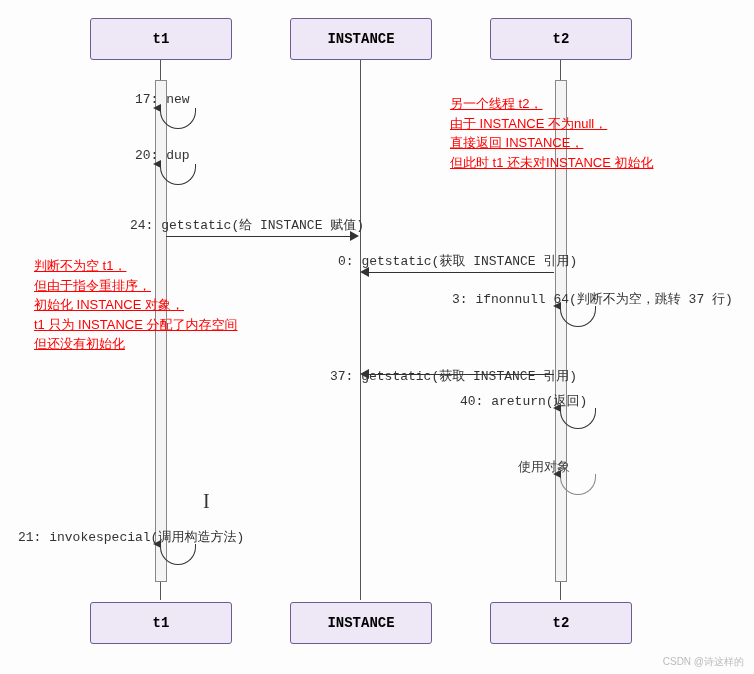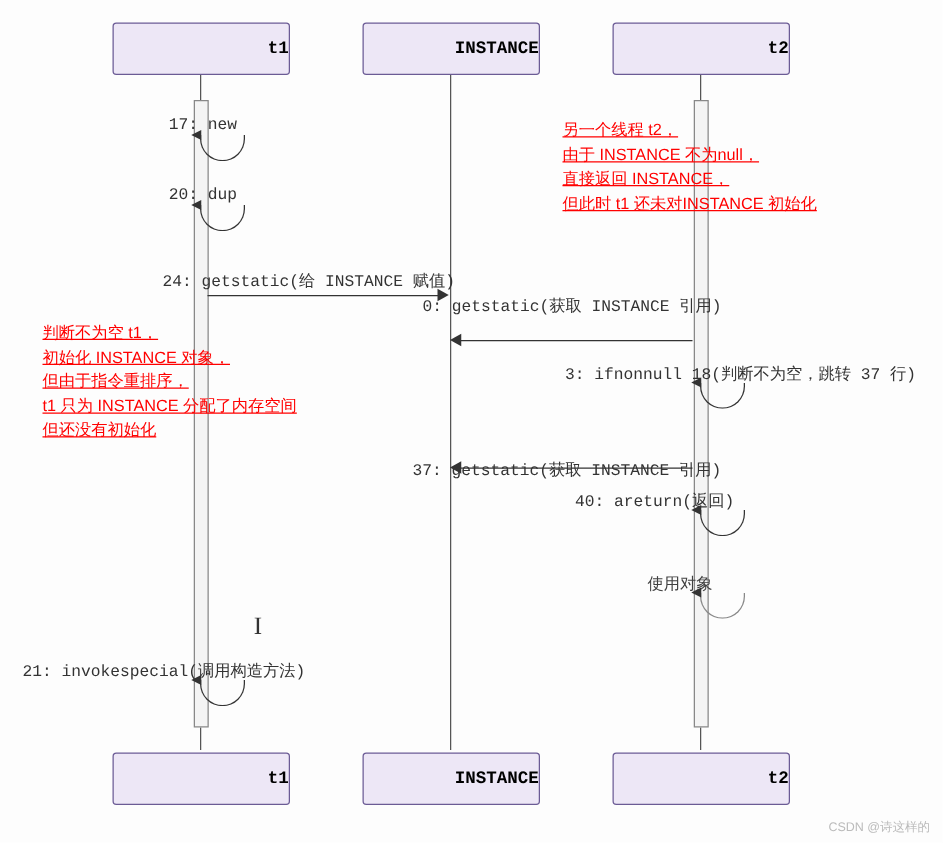--- a/index.html
+++ b/index.html
@@ -17,21 +17,21 @@
   }
   .participant-box {
     position: absolute;
     width: 140px;
     height: 40px;
     background: #EDE7F6;
     border: 1.5px solid #6b5b95;
     border-radius: 3px;
     display: flex;
     align-items: center;
-    justify-content: flex-end;
+    justify-content: center;
     font-weight: bold;
     font-size: 14px;
     font-family: "Courier New", monospace;
   }
   .lifeline {
     position: absolute;
     width: 0;
     border-left: 1px solid #555;
     top: 60px;
     height: 540px;
@@ -144,31 +144,31 @@
     <div>直接返回 INSTANCE，</div>
     <div>但此时 t1 还未对INSTANCE 初始化</div>
   </div>
 
   <div class="msg-label" style="left:130px; top:216px">24: getstatic(给 INSTANCE 赋值)</div>
   <div class="arrow-line" style="left:166px; top:236px; width:185px"></div>
   <div class="arrow-head-right" style="left:350px; top:231px"></div>
 
   <div class="note-red" style="left:34px; top:256px">
     <div>判断不为空 t1，</div>
+    <div>但由于指令重排序，</div>
     <div>初始化 INSTANCE 对象，</div>
-    <div>但由于指令重排序，</div>
     <div>t1 只为 INSTANCE 分配了内存空间</div>
     <div>但还没有初始化</div>
   </div>
 
-  <div class="msg-label" style="left:338px; top:236px">0: getstatic(获取 INSTANCE 引用)</div>
+  <div class="msg-label" style="left:338px; top:252px">0: getstatic(获取 INSTANCE 引用)</div>
   <div class="arrow-line" style="left:368px; top:272px; width:186px"></div>
   <div class="arrow-head-left" style="left:360px; top:267px"></div>
 
-  <div class="msg-label" style="left:452px; top:290px">3: ifnonnull 18(判断不为空，跳转 37 行)</div>
+  <div class="msg-label" style="left:452px; top:290px">3: ifnonnull 64(判断不为空，跳转 37 行)</div>
   <div class="self-loop" style="left:560px; top:306px"></div>
 
   <div class="msg-label" style="left:330px; top:367px">37: getstatic(获取 INSTANCE 引用)</div>
   <div class="arrow-line" style="left:368px; top:374px; width:186px"></div>
   <div class="arrow-head-left" style="left:360px; top:369px"></div>
 
   <div class="msg-label" style="left:460px; top:392px">40: areturn(返回)</div>
   <div class="self-loop" style="left:560px; top:408px"></div>
 
   <div class="msg-label" style="left:518px; top:458px; color:#404040">使用对象</div>

